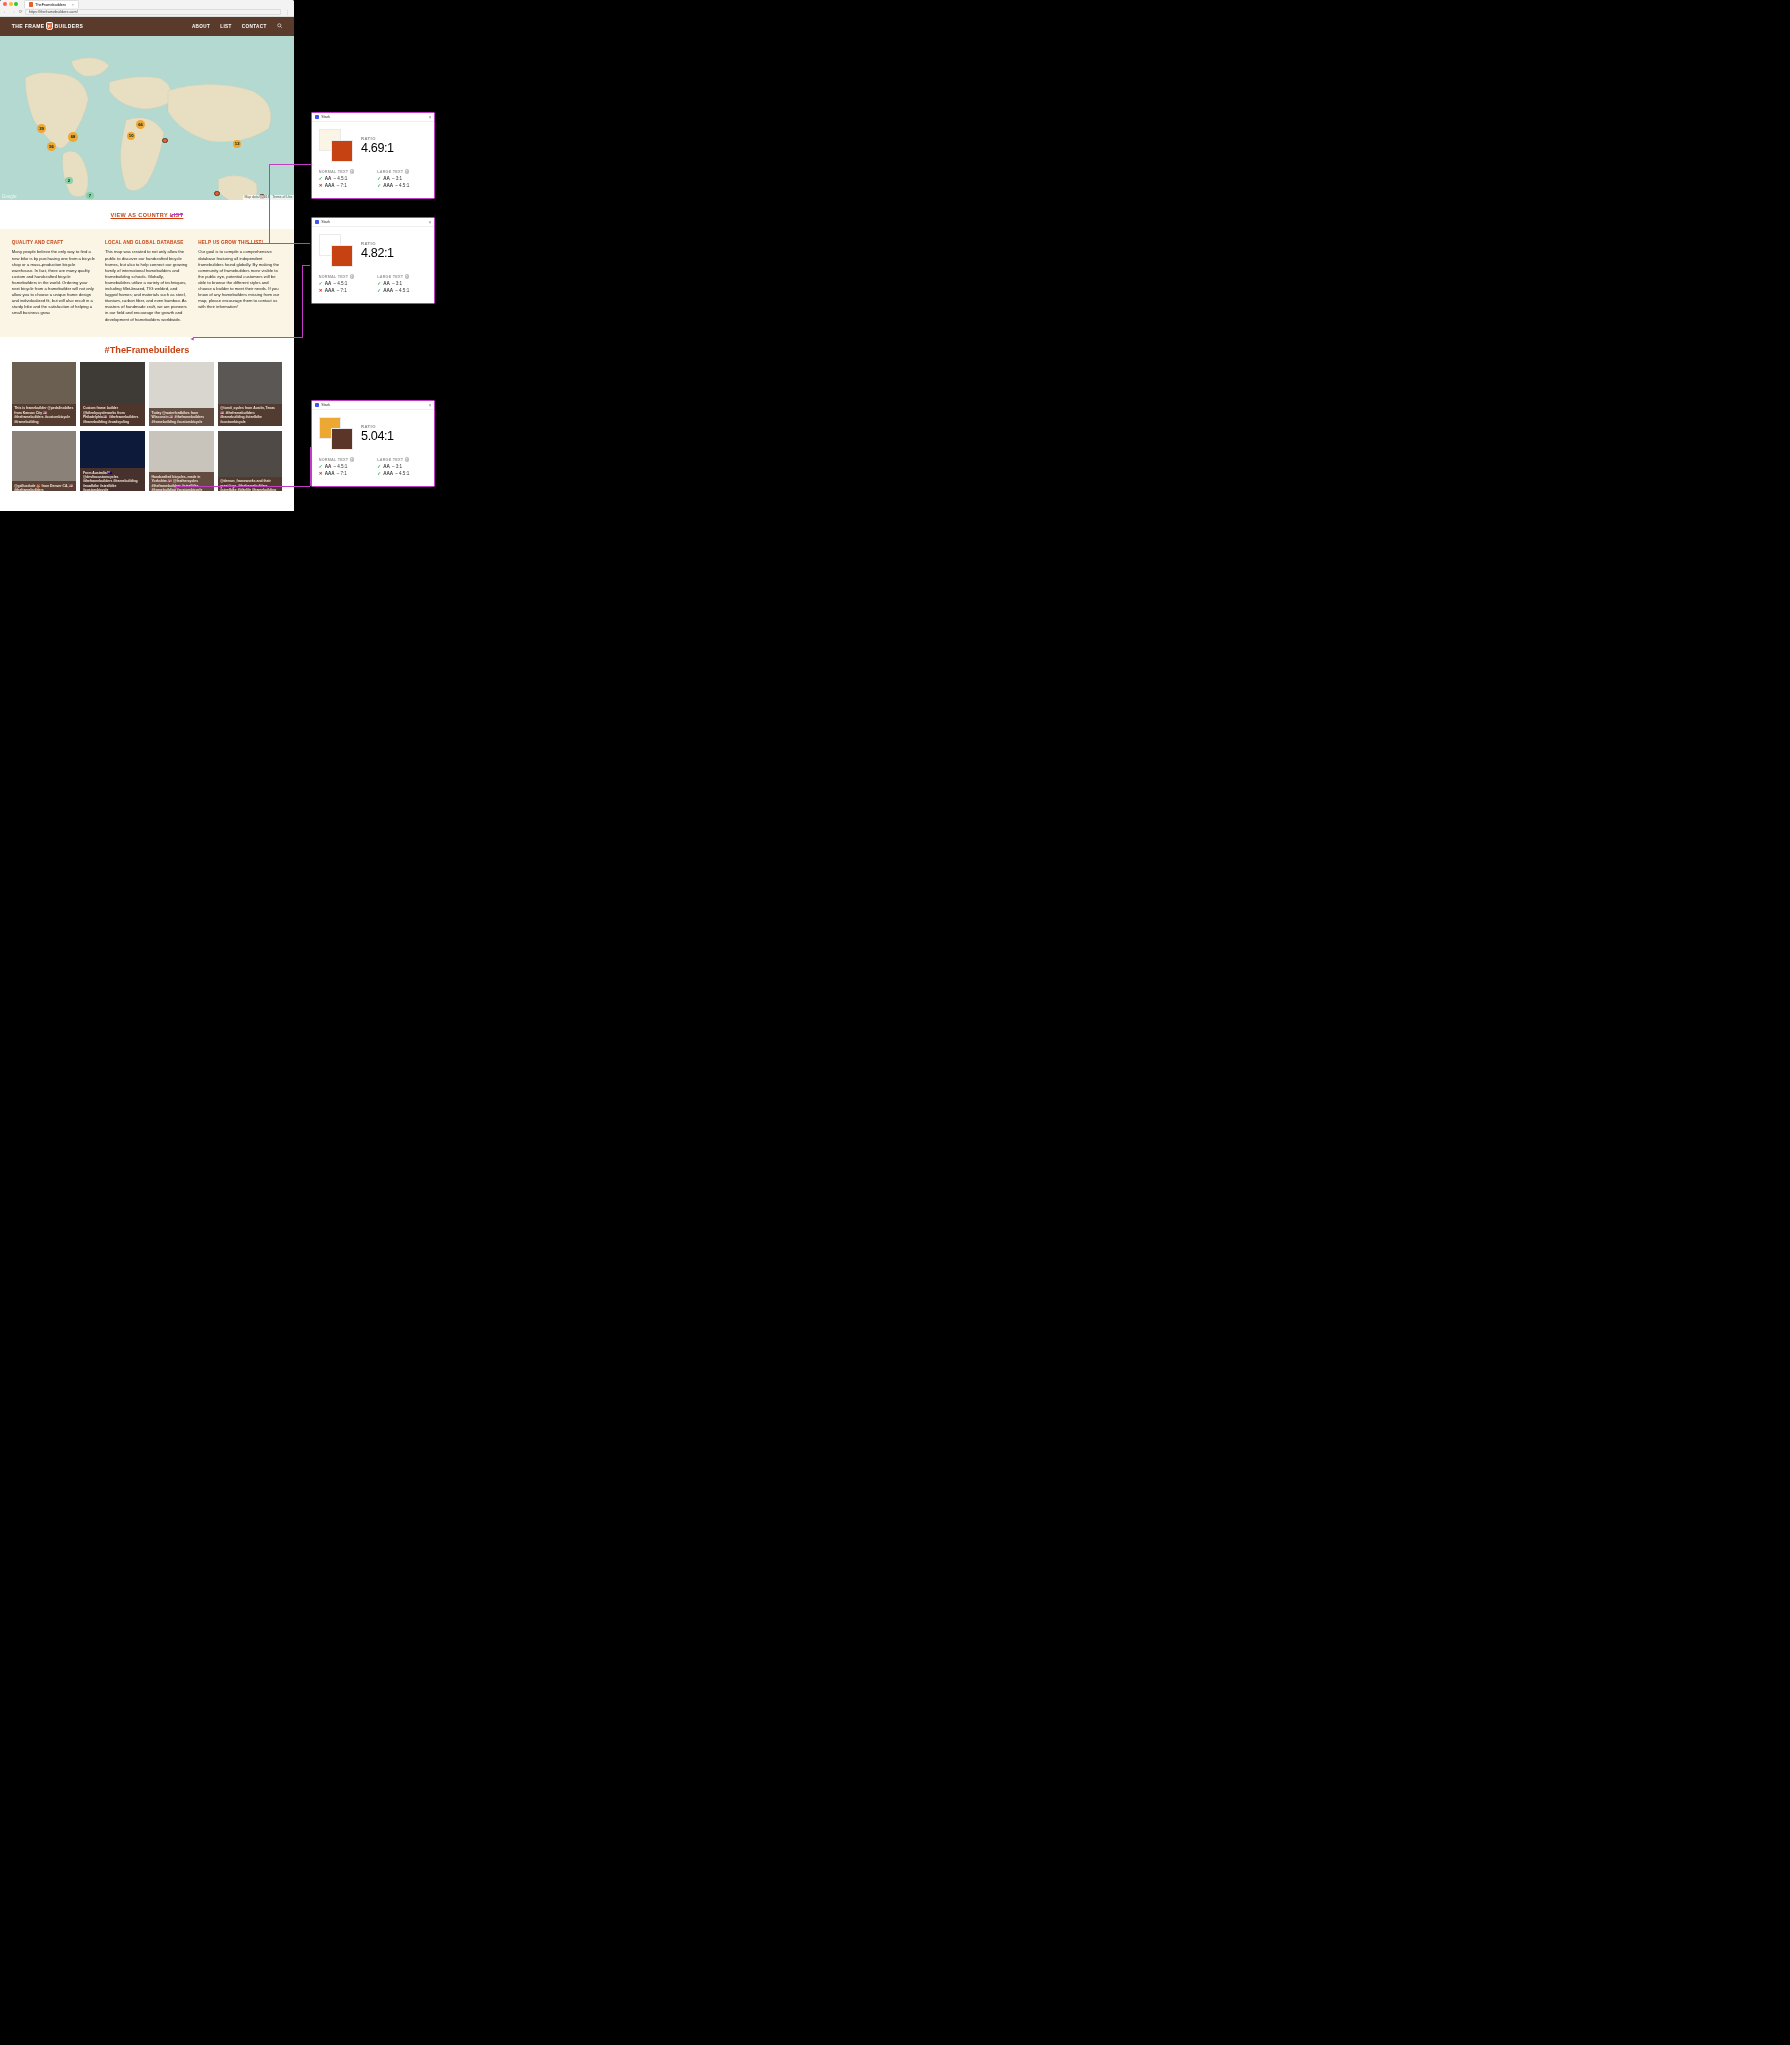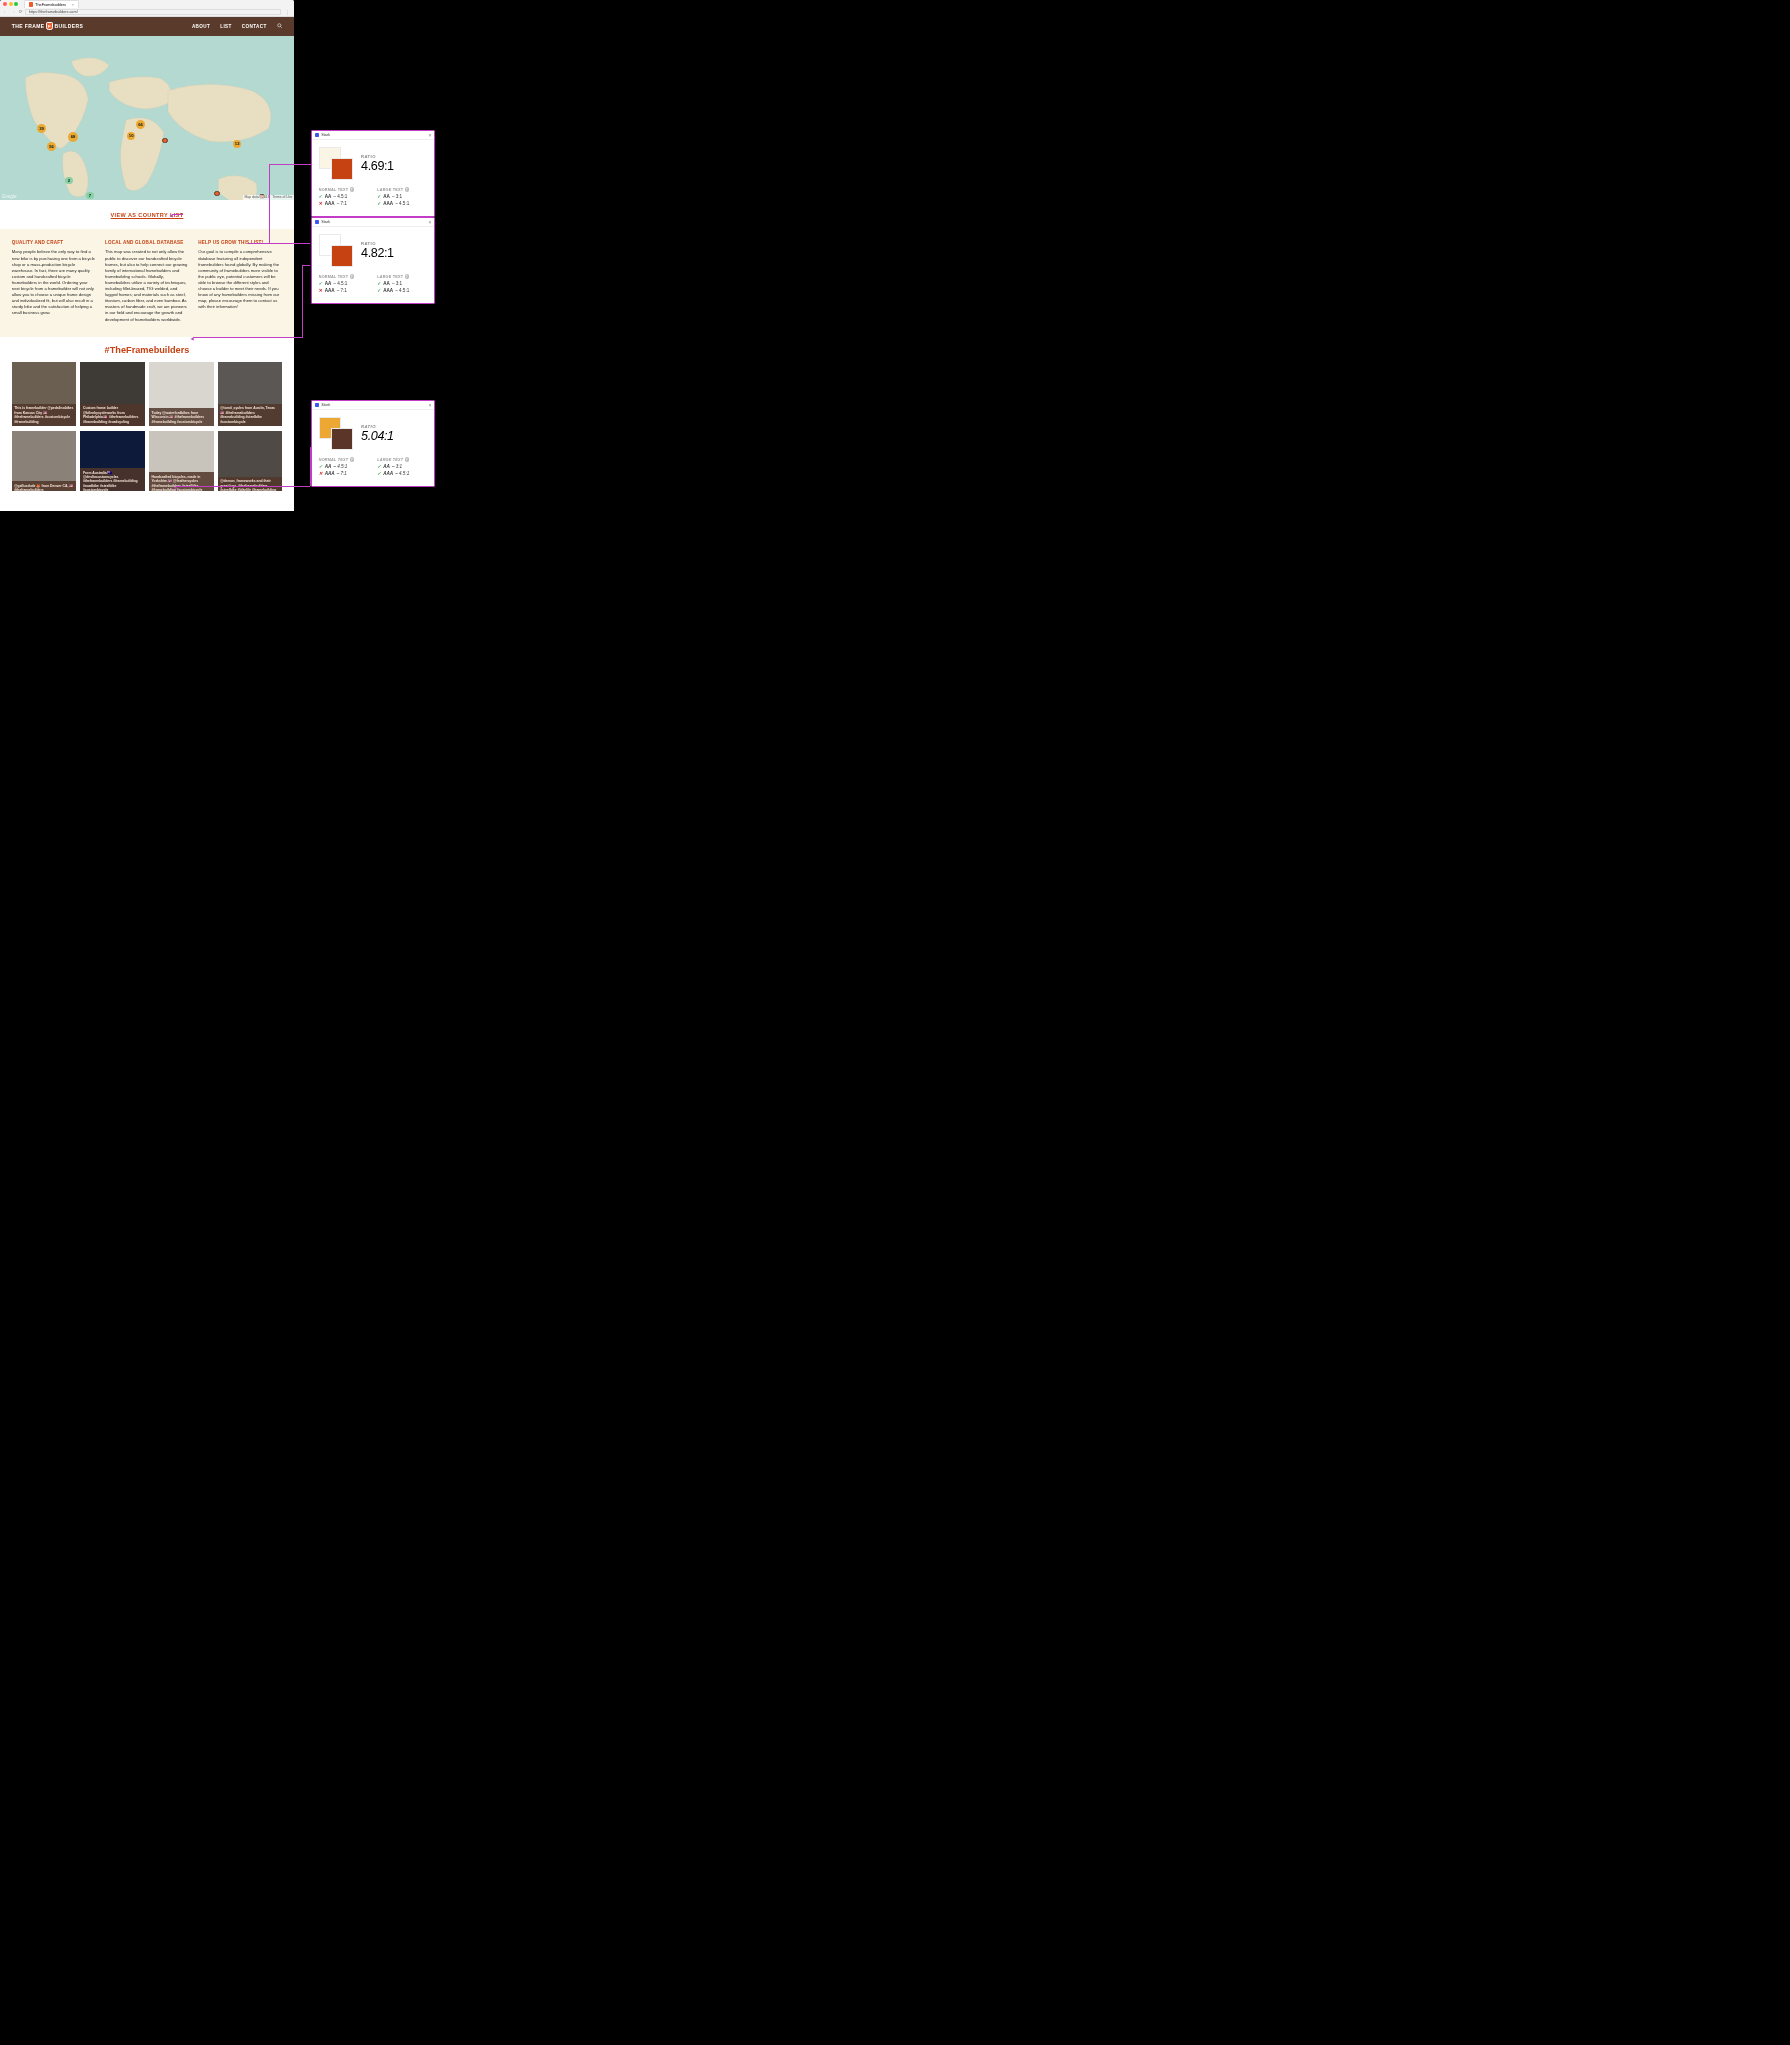--- a/index.html
+++ b/index.html
@@ -184,21 +184,21 @@
         </div>
         <div class="card" style="background: rgb(79, 74, 69);">
           <div class="cardoverlay">@demon_frameworks and their great lugs. #theframebuilders #steelbike #bikelife #framebuilding</div>
         </div>
       </div>
 
   </div>
 </div>
 
 <div id="starks">
-    <div class="stark" style="top: 130px; left: 311px;">
+    <div class="stark" style="top: 112px; left: 311px;">
     <div class="starkhd">
       <span class="sicon"></span>
       <span>Stark</span>
       <span class="sclose">×</span>
     </div>
     <div class="sbody">
       <div class="stoprow">
         <div class="swatches">
           <div class="sw sw1" style="background:#faf5e5"></div>
           <div class="sw sw2" style="background:#c64212"></div>
@@ -246,21 +246,21 @@
             <div class="crow"><span class="fail">✕</span><b>AAA</b> – 7:1</div>
         </div>
         <div class="scol">
           <div class="scolh">LARGE TEXT<span class="qmark">?</span></div>
           <div class="crow"><span class="pass">✓</span><b>AA</b> – 3:1</div>
             <div class="crow"><span class="pass">✓</span><b>AAA</b> – 4.5:1</div>
         </div>
       </div>
     </div>
     </div>
-    <div class="stark" style="top: 400px; left: 311px; font-style: italic;">
+    <div class="stark" style="top: 400px; left: 311px;">
     <div class="starkhd">
       <span class="sicon"></span>
       <span>Stark</span>
       <span class="sclose">×</span>
     </div>
     <div class="sbody">
       <div class="stoprow">
         <div class="swatches">
           <div class="sw sw1" style="background:#eca833"></div>
           <div class="sw sw2" style="background:#5a3528"></div>

